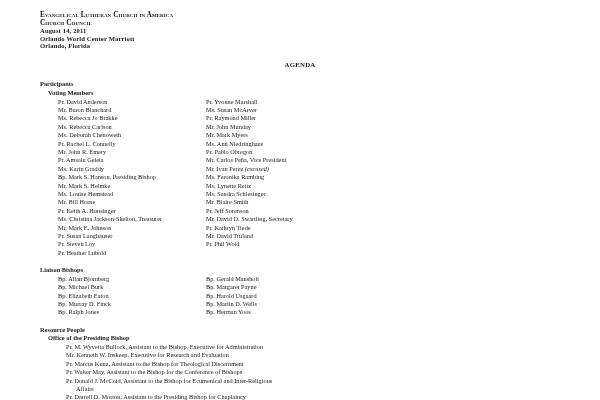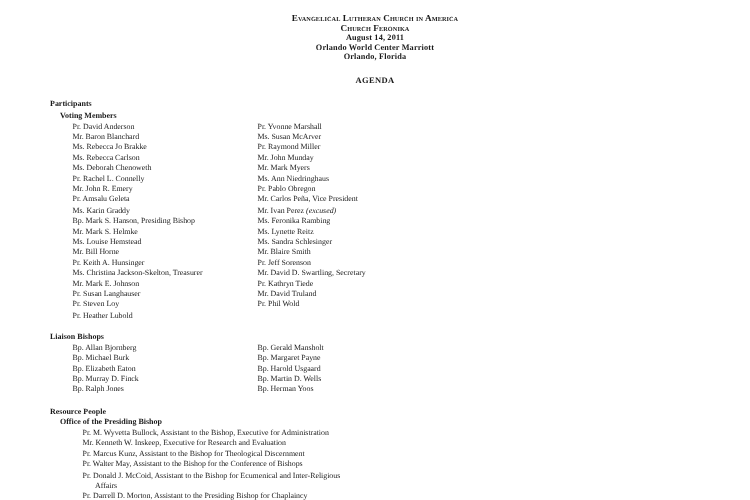--- a/index.html
+++ b/index.html
@@ -17,21 +17,21 @@
   .page {
     position: relative;
     width: 600px;
     height: 400px;
     box-sizing: border-box;
     padding: 11px 40px 0 40px;
   }
 
   
   .letterhead {
-    text-align: center;
+    text-align: left;
     line-height: 1.12;
   }
   .lh-line {
     font-weight: bold;
     font-size: 6.6px;
     letter-spacing: 0.02em;
   }
   .smallcaps {
     font-variant: small-caps;
     font-size: 7.3px;
@@ -102,21 +102,21 @@
     margin-left: 10px;
   }
 </style>
 </head>
 <body>
 
 <div class="page">
 
   <div class="letterhead">
     <div class="lh-line smallcaps">Evangelical Lutheran Church in America</div>
-    <div class="lh-line smallcaps">Church Feronika</div>
+    <div class="lh-line smallcaps">Church Council</div>
     <div class="lh-line">August 14, 2011</div>
     <div class="lh-line">Orlando World Center Marriott</div>
     <div class="lh-line">Orlando, Florida</div>
   </div>
 
   <div class="agenda-line">AGENDA</div>
 
   <div class="body-area">
 
     <div class="sec-head">Participants</div>

